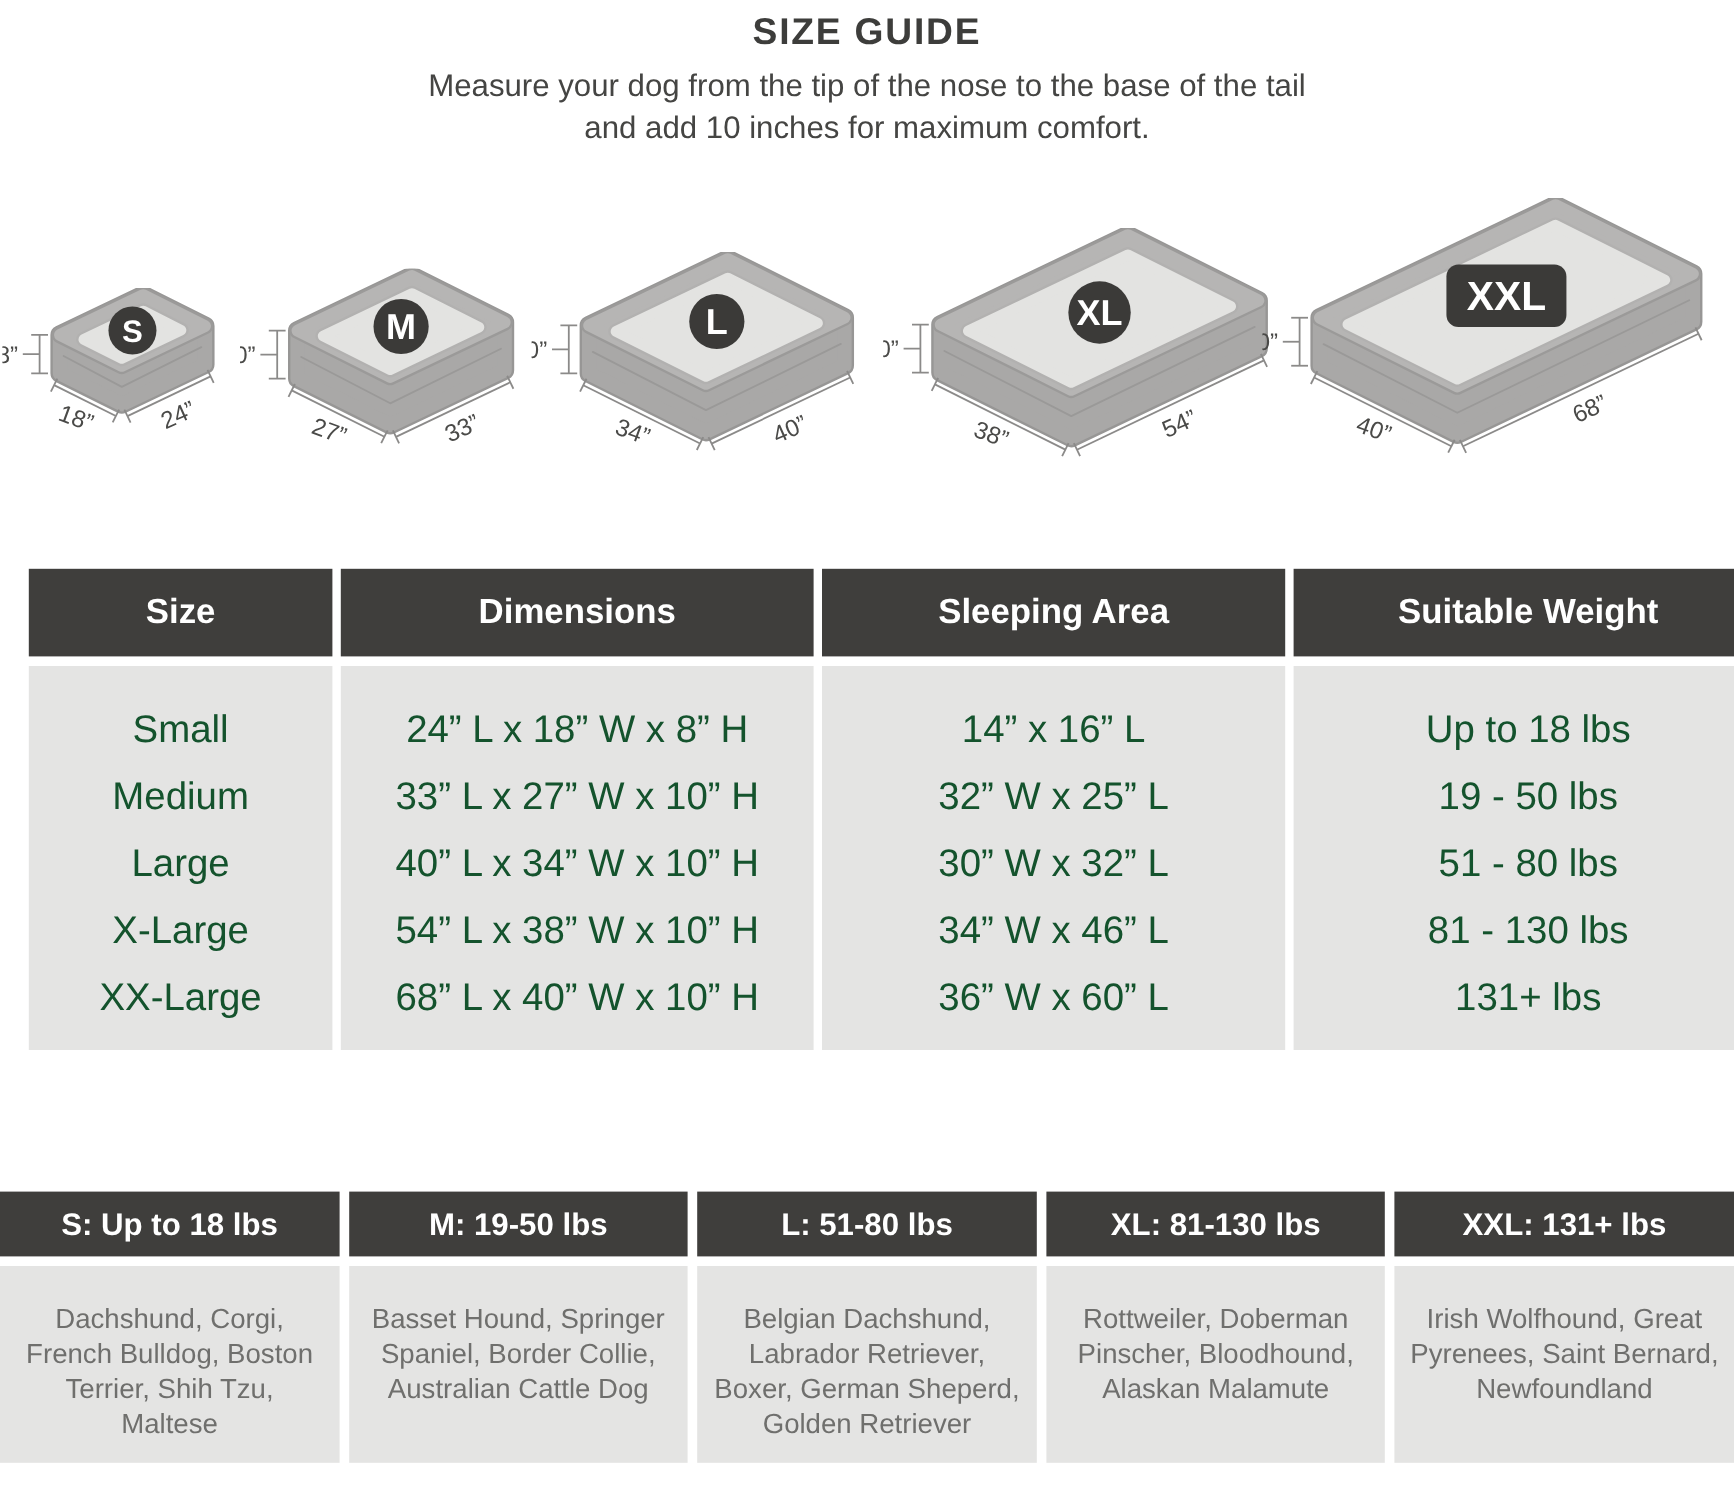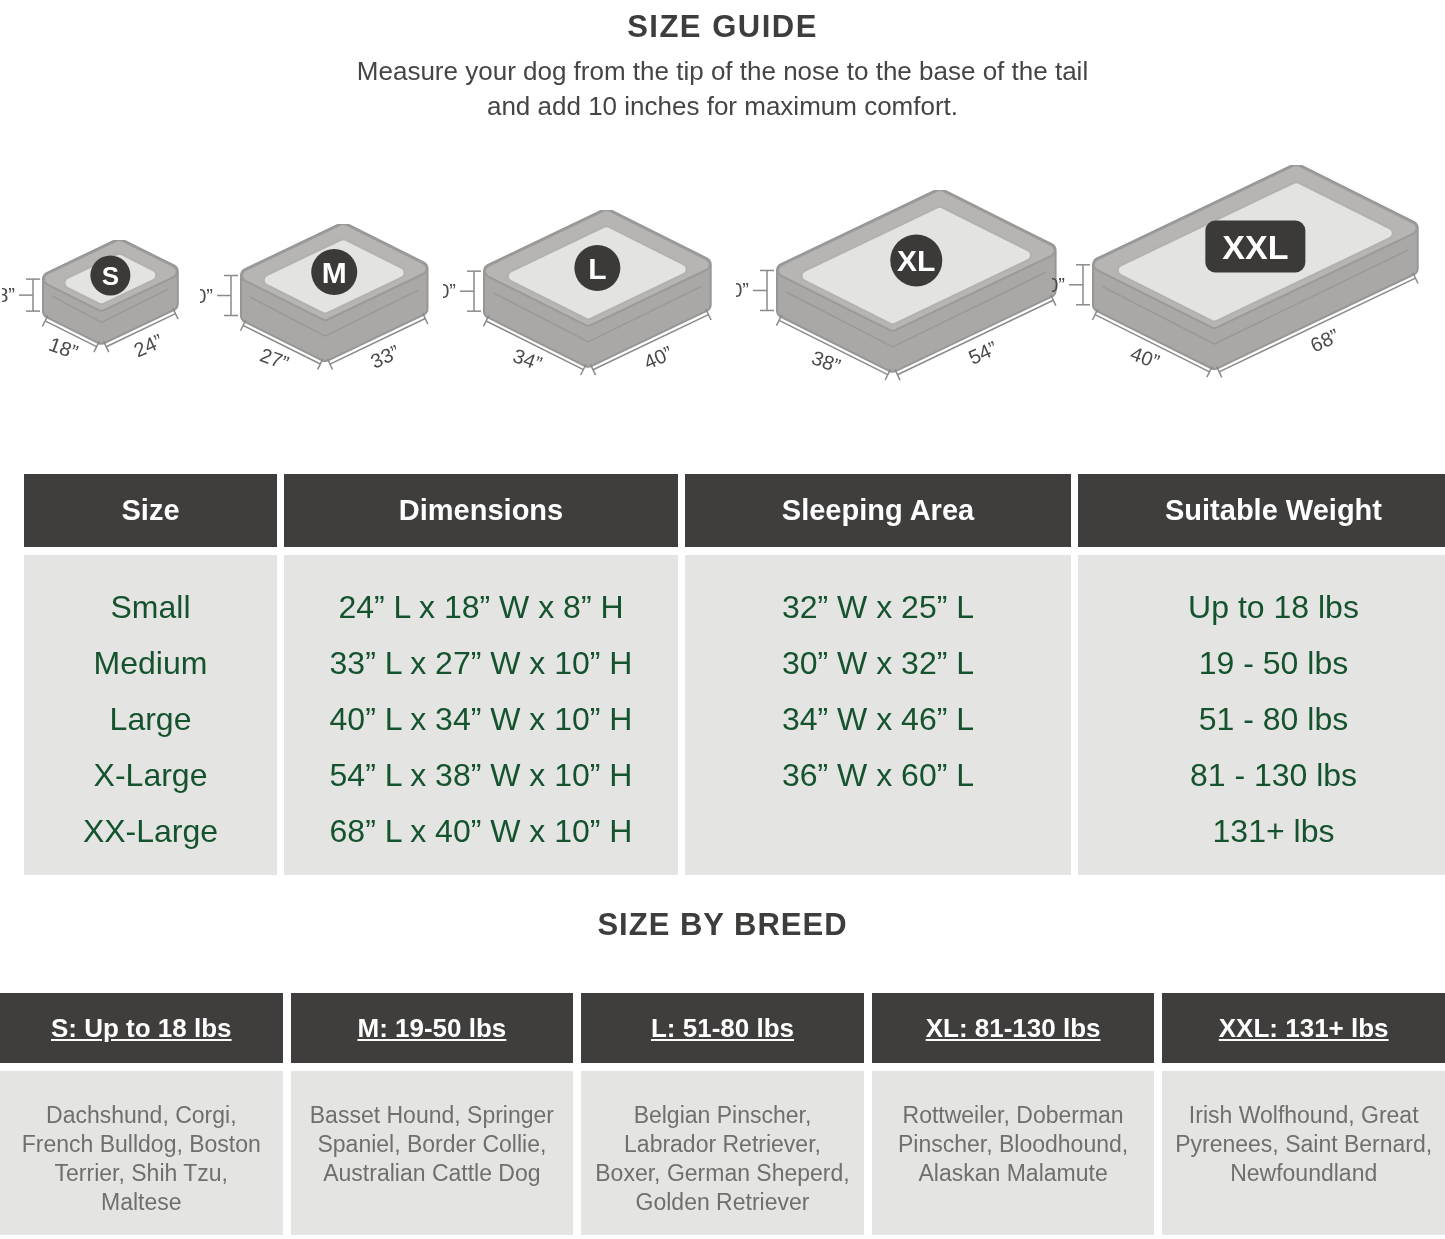--- a/index.html
+++ b/index.html
@@ -25,22 +25,22 @@
       display:flex;align-items:center;justify-content:center;}
   .tbody{margin-top:8px;}
   .tcol{background:#e4e4e3;height:320px;box-sizing:border-box;padding-top:24px;}
   .td{height:56px;display:flex;align-items:center;justify-content:center;
       font-size:32px;color:#14532d;}
   
   .breed-title{position:absolute;top:906px;left:0;width:1445px;text-align:center;
       font-size:31px;line-height:38px;font-weight:bold;letter-spacing:1px;color:#3d3d3b;}
   .breed-table{position:absolute;top:993px;left:0;width:1445px;}
   .bhead,.bbody{display:grid;grid-template-columns:repeat(5,1fr);column-gap:8px;}
-  .bth{height:70px;background:#3f3e3c;color:#ffffff;font-size:26px;font-weight:bold;
-      display:flex;align-items:center;justify-content:center;text-decoration:underline;}
+  .bth{height:54px;background:#3f3e3c;color:#ffffff;font-size:26px;font-weight:bold;
+      display:flex;align-items:center;justify-content:center;}
   .bbody{margin-top:8px;}
   .btd{background:#e4e4e3;height:164px;box-sizing:border-box;padding:30px 12px 0;
       font-size:23px;line-height:29px;color:#6f6f6d;text-align:center;}
 </style>
 </head>
 <body>
 
 <div class="page">
 
   <div class="hdr">
@@ -188,47 +188,47 @@
         <div class="td">XX-Large</div>
       </div>
       <div class="tcol">
         <div class="td">24” L x 18” W x 8” H</div>
         <div class="td">33” L x 27” W x 10” H</div>
         <div class="td">40” L x 34” W x 10” H</div>
         <div class="td">54” L x 38” W x 10” H</div>
         <div class="td">68” L x 40” W x 10” H</div>
       </div>
       <div class="tcol">
+        <div class="td">14” x 16” L</div>
         <div class="td">32” W x 25” L</div>
         <div class="td">30” W x 32” L</div>
         <div class="td">34” W x 46” L</div>
         <div class="td">36” W x 60” L</div>
       </div>
       <div class="tcol">
         <div class="td">Up to 18 lbs</div>
         <div class="td">19 - 50 lbs</div>
         <div class="td">51 - 80 lbs</div>
         <div class="td">81 - 130 lbs</div>
         <div class="td">131+ lbs</div>
       </div>
     </div>
   </div>
 
-  <div class="breed-title">SIZE BY BREED</div>
 
   <div class="breed-table">
     <div class="bhead">
       <div class="bth">S: Up to 18 lbs</div>
       <div class="bth">M: 19-50 lbs</div>
       <div class="bth">L: 51-80 lbs</div>
       <div class="bth">XL: 81-130 lbs</div>
       <div class="bth">XXL: 131+ lbs</div>
     </div>
     <div class="bbody">
       <div class="btd">Dachshund, Corgi, French Bulldog, Boston Terrier, Shih Tzu, Maltese</div>
       <div class="btd">Basset Hound, Springer Spaniel, Border Collie, Australian Cattle Dog</div>
-      <div class="btd">Belgian Pinscher, Labrador Retriever, Boxer, German Sheperd, Golden Retriever</div>
+      <div class="btd">Belgian Dachshund, Labrador Retriever, Boxer, German Sheperd, Golden Retriever</div>
       <div class="btd">Rottweiler, Doberman Pinscher, Bloodhound, Alaskan Malamute</div>
       <div class="btd">Irish Wolfhound, Great Pyrenees, Saint Bernard, Newfoundland</div>
     </div>
   </div>
 
 </div>
 
 </body></html>

